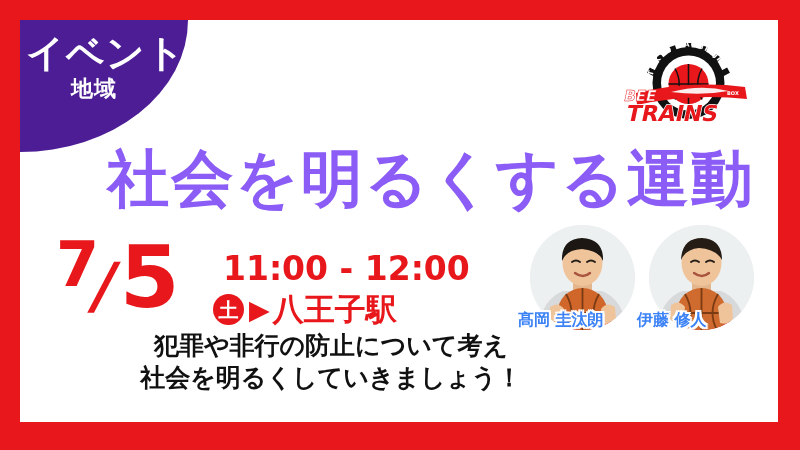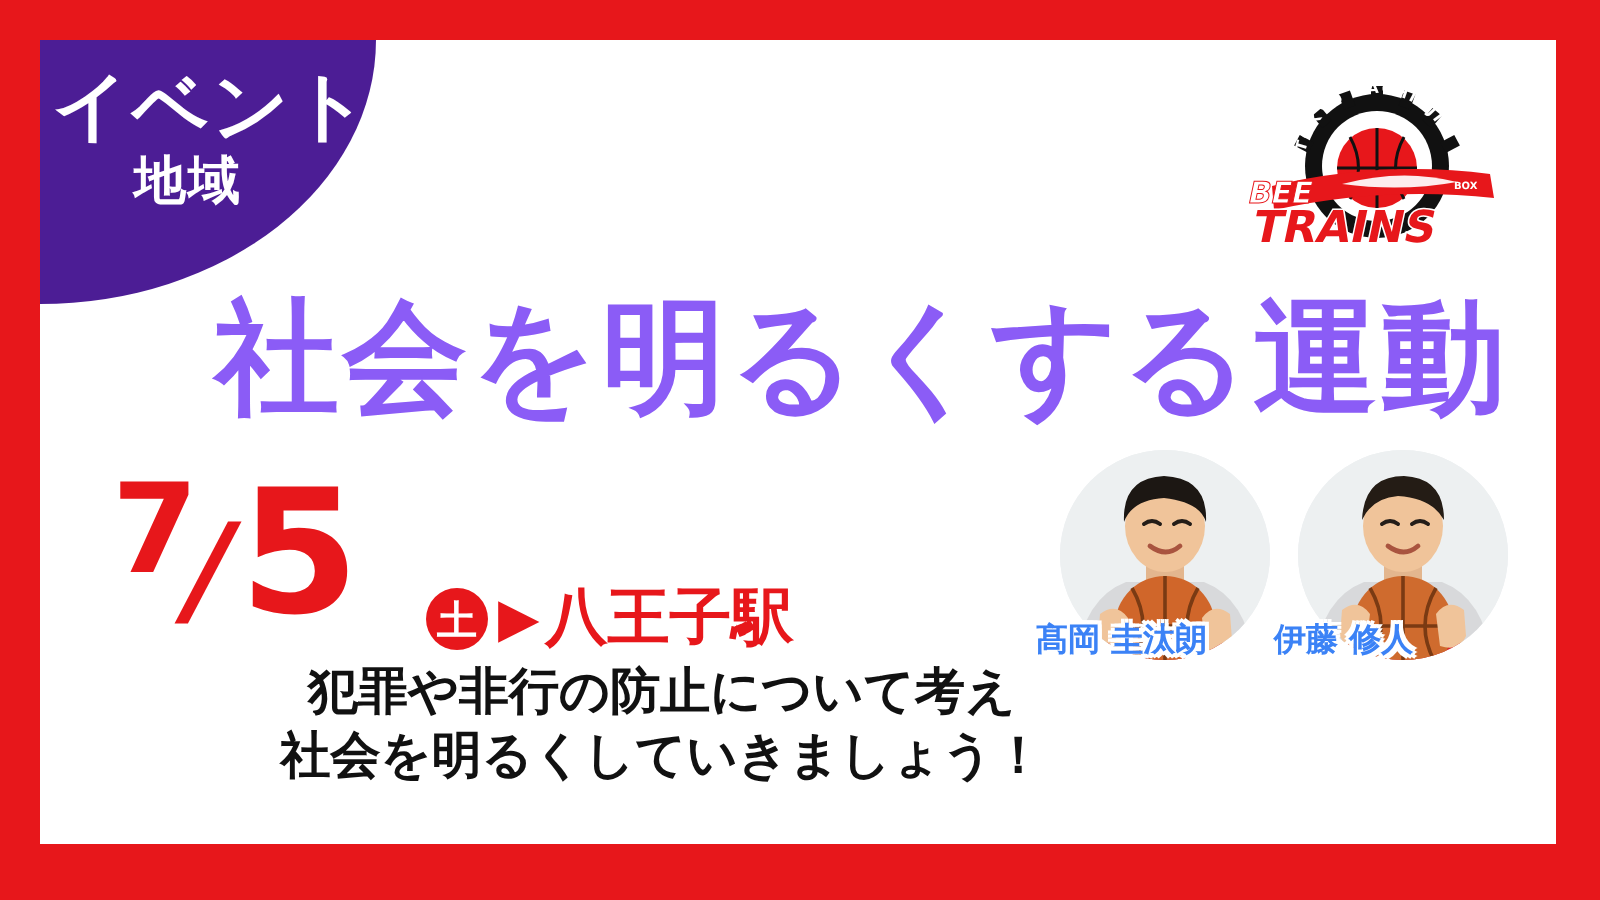--- a/index.html
+++ b/index.html
@@ -55,21 +55,21 @@
     line-height: 1;
     white-space: nowrap;
   }
   .event-badge-sub {
     position: absolute;
     left: 0px;
     top: 58px;
     width: 148px;
     text-align: center;
     color: #ffffff;
-    font-size: 26px;
+    font-size: 22px;
     font-weight: 700;
     letter-spacing: 1px;
     line-height: 1;
   }
 
   
   .team-logo {
     position: absolute;
     right: 22px;
     top: 8px;
@@ -282,20 +282,21 @@
         <text x="48" y="186" font-family="DejaVu Sans, sans-serif" font-size="44" font-weight="bold" fill="#e7171b" stroke="#ffffff" stroke-width="3" paint-order="stroke" transform="skewX(-12)">TRAINS</text>
       </svg>
     </div>
 
     <div class="headline">社会を明るくする運動</div>
 
     <div class="date-block">
       <div class="date-big">
         <span class="date-month">7</span><span class="date-slash">/</span><span class="date-day">5</span>
       </div>
+      <div class="time-text">11:00 - 12:00</div>
       <div class="place-row">
         <span class="dow-badge">土</span>
         <span class="place-arrow">▶</span>
         <span class="place-name">八王子駅</span>
       </div>
     </div>
 
     <div class="players">
 
       <div class="player">

